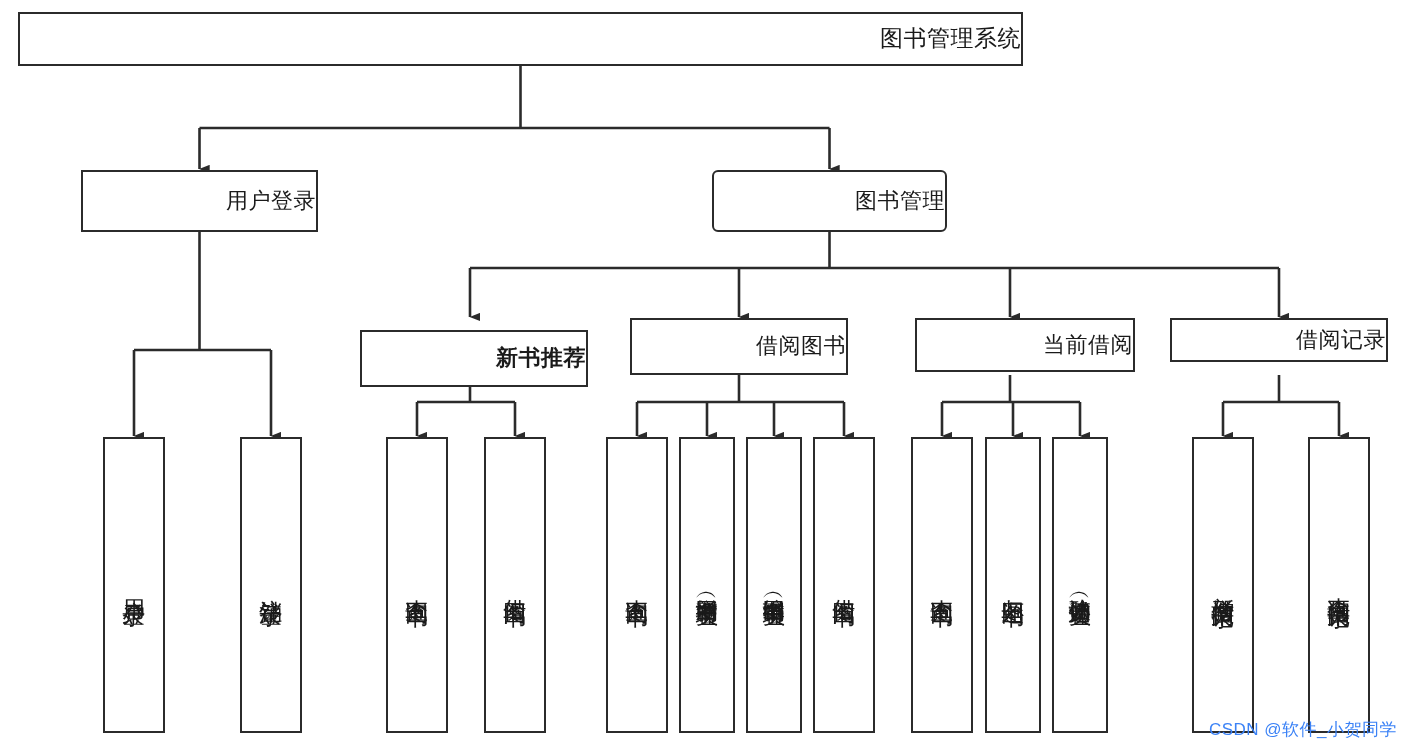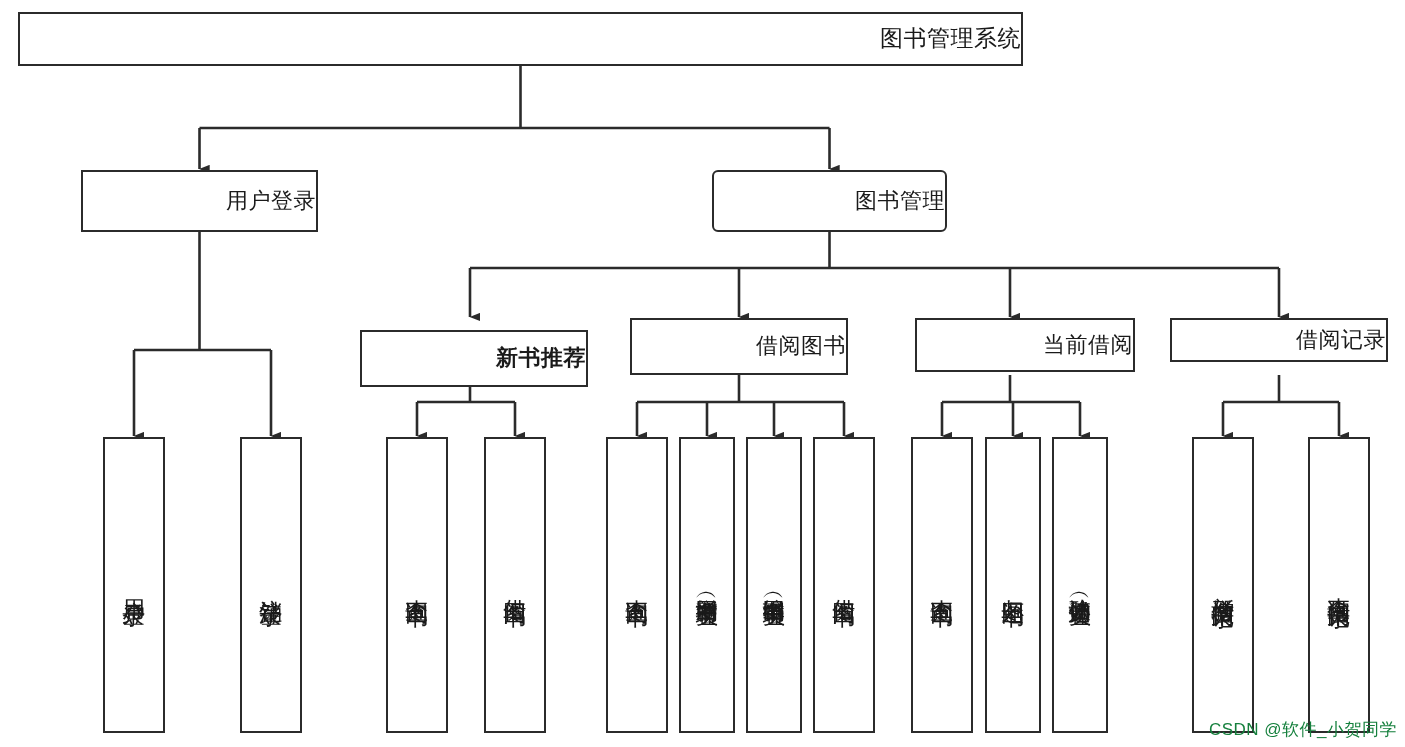--- a/index.html
+++ b/index.html
@@ -61,21 +61,21 @@
   }
   .node.leaf.narrow .lbl {
     font-size: 22px;
     letter-spacing: 1px;
   }
   #watermark {
     position: absolute;
     right: 8px;
     bottom: 6px;
     font-size: 17px;
-    color: #15803d;
+    color: #3b82f6;
     white-space: nowrap;
     letter-spacing: 0.5px;
     font-family: "Liberation Sans", "DejaVu Sans", sans-serif;
   }
 </style>
 </head>
 <body>
 
 <div id="canvas">
 

